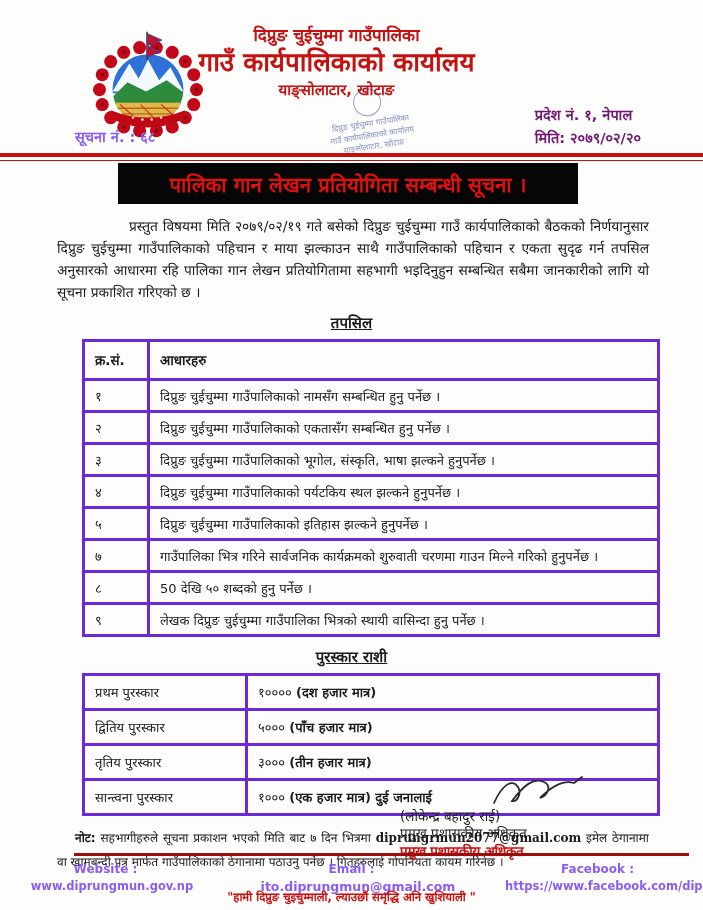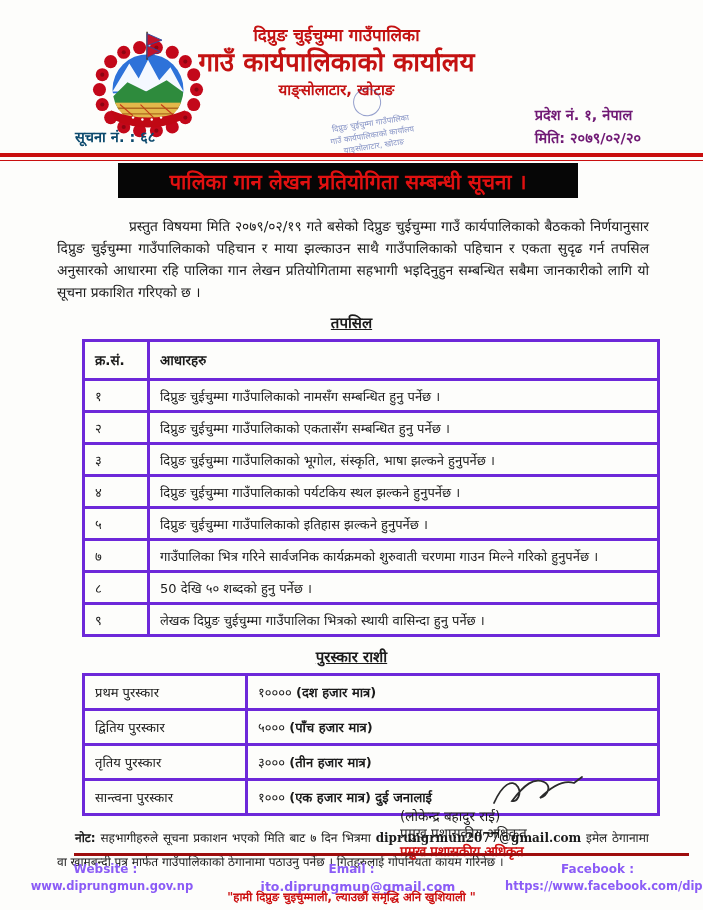--- a/index.html
+++ b/index.html
@@ -8,32 +8,32 @@
     background:#fdfdfb; overflow:hidden;
     font-family:"DejaVu Sans","Liberation Sans",sans-serif;
     color:#1b1b1b;
   }
   
   .logo { position:absolute; left:92px; top:30px; width:112px; height:108px; }
   .header-titles { position:absolute; left:0; right:30px; top:24px; text-align:center; }
   .org-line1 { color:#c41212; font-weight:bold; font-size:17px; line-height:1.3; }
   .org-line2 { color:#c41212; font-weight:bold; font-size:26px; line-height:1.25; }
   .org-line3 { color:#c41212; font-weight:bold; font-size:15px; line-height:1.5; }
-  .notice-no { position:absolute; left:75px; top:126px; color:#0c4a6e; font-weight:bold; font-size:14.5px; }
+  .notice-no { position:absolute; left:75px; top:126px; color:#8b5cf6; font-weight:bold; font-size:14.5px; }
   .header-meta { position:absolute; right:62px; top:104px; text-align:left; color:#701a75; font-weight:bold; font-size:14.5px; line-height:1.6; }
   .red-rule { position:absolute; left:0; right:0; top:153px; height:3px; border-top:4px solid #c90e0e; border-bottom:1px solid #c90e0e; }
   .ink-stamp {
     position:absolute; left:295px; top:88px; width:150px; text-align:center;
     transform:rotate(-9deg); color:rgba(62,82,165,0.62);
     font-size:8px; line-height:1.45; z-index:1; pointer-events:none;
   }
   .ink-stamp .stamp-emblem { width:26px; height:26px; border:1.5px solid rgba(62,82,165,0.55); border-radius:50%; margin:0 auto 2px auto; }
   
   .banner {
-    position:absolute; left:118px; top:163px; width:460px; height:35px; z-index:2;
+    position:absolute; left:118px; top:163px; width:460px; height:41px; z-index:2;
     background:#060606; display:flex; align-items:center; justify-content:center;
   }
   .banner-title { color:#e01010; font-weight:bold; font-size:20.5px; white-space:nowrap; }
   
   .content { position:absolute; left:0; top:205px; width:703px; }
   .para {
     margin:10px 54px 0 57px; text-align:justify; font-size:13.8px; line-height:22px;
     text-indent:72px;
   }
   .section-heading { text-align:center; font-weight:bold; font-size:15px; margin-top:9px; }

